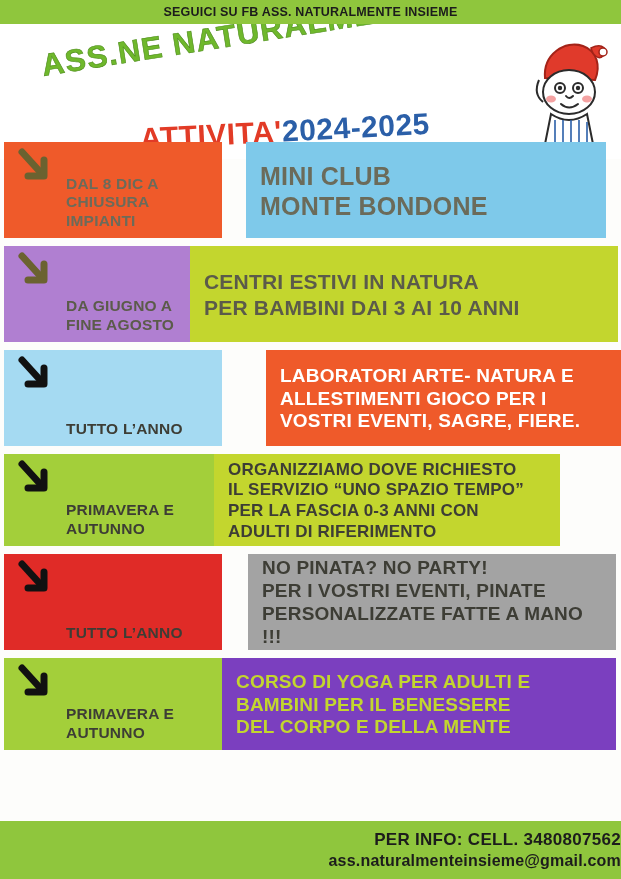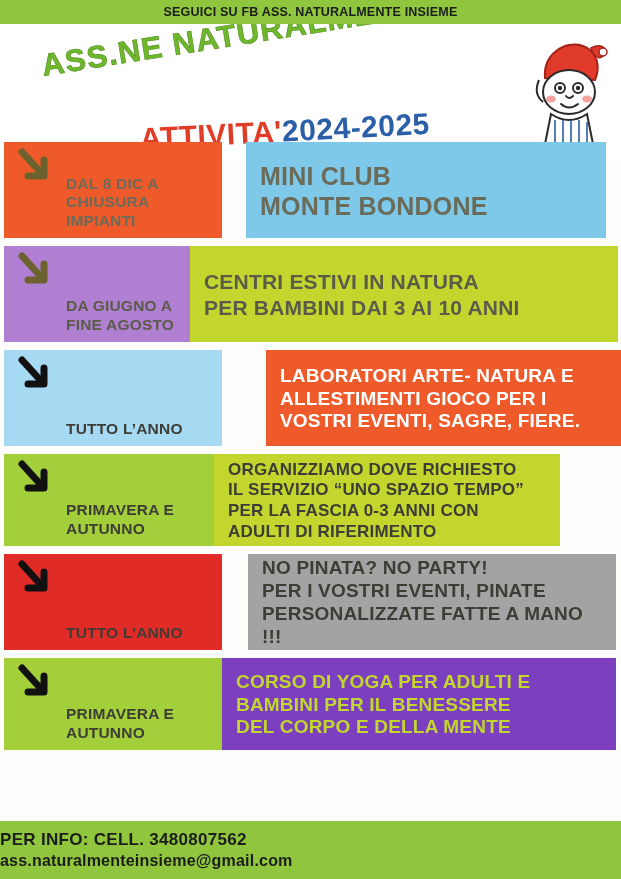--- a/index.html
+++ b/index.html
@@ -154,21 +154,21 @@
   
   .footer {
     position: absolute;
     left: 0;
     bottom: 0;
     width: 621px;
     height: 58px;
     background: #8fc63d;
     display: flex;
     flex-direction: column;
-    align-items: flex-start;
+    align-items: flex-end;
     justify-content: center;
   }
   .footer-line1 {
     font-size: 17px;
     font-weight: bold;
     color: #1c1c1c;
     letter-spacing: 0.3px;
   }
   .footer-line2 {
     font-size: 16px;

